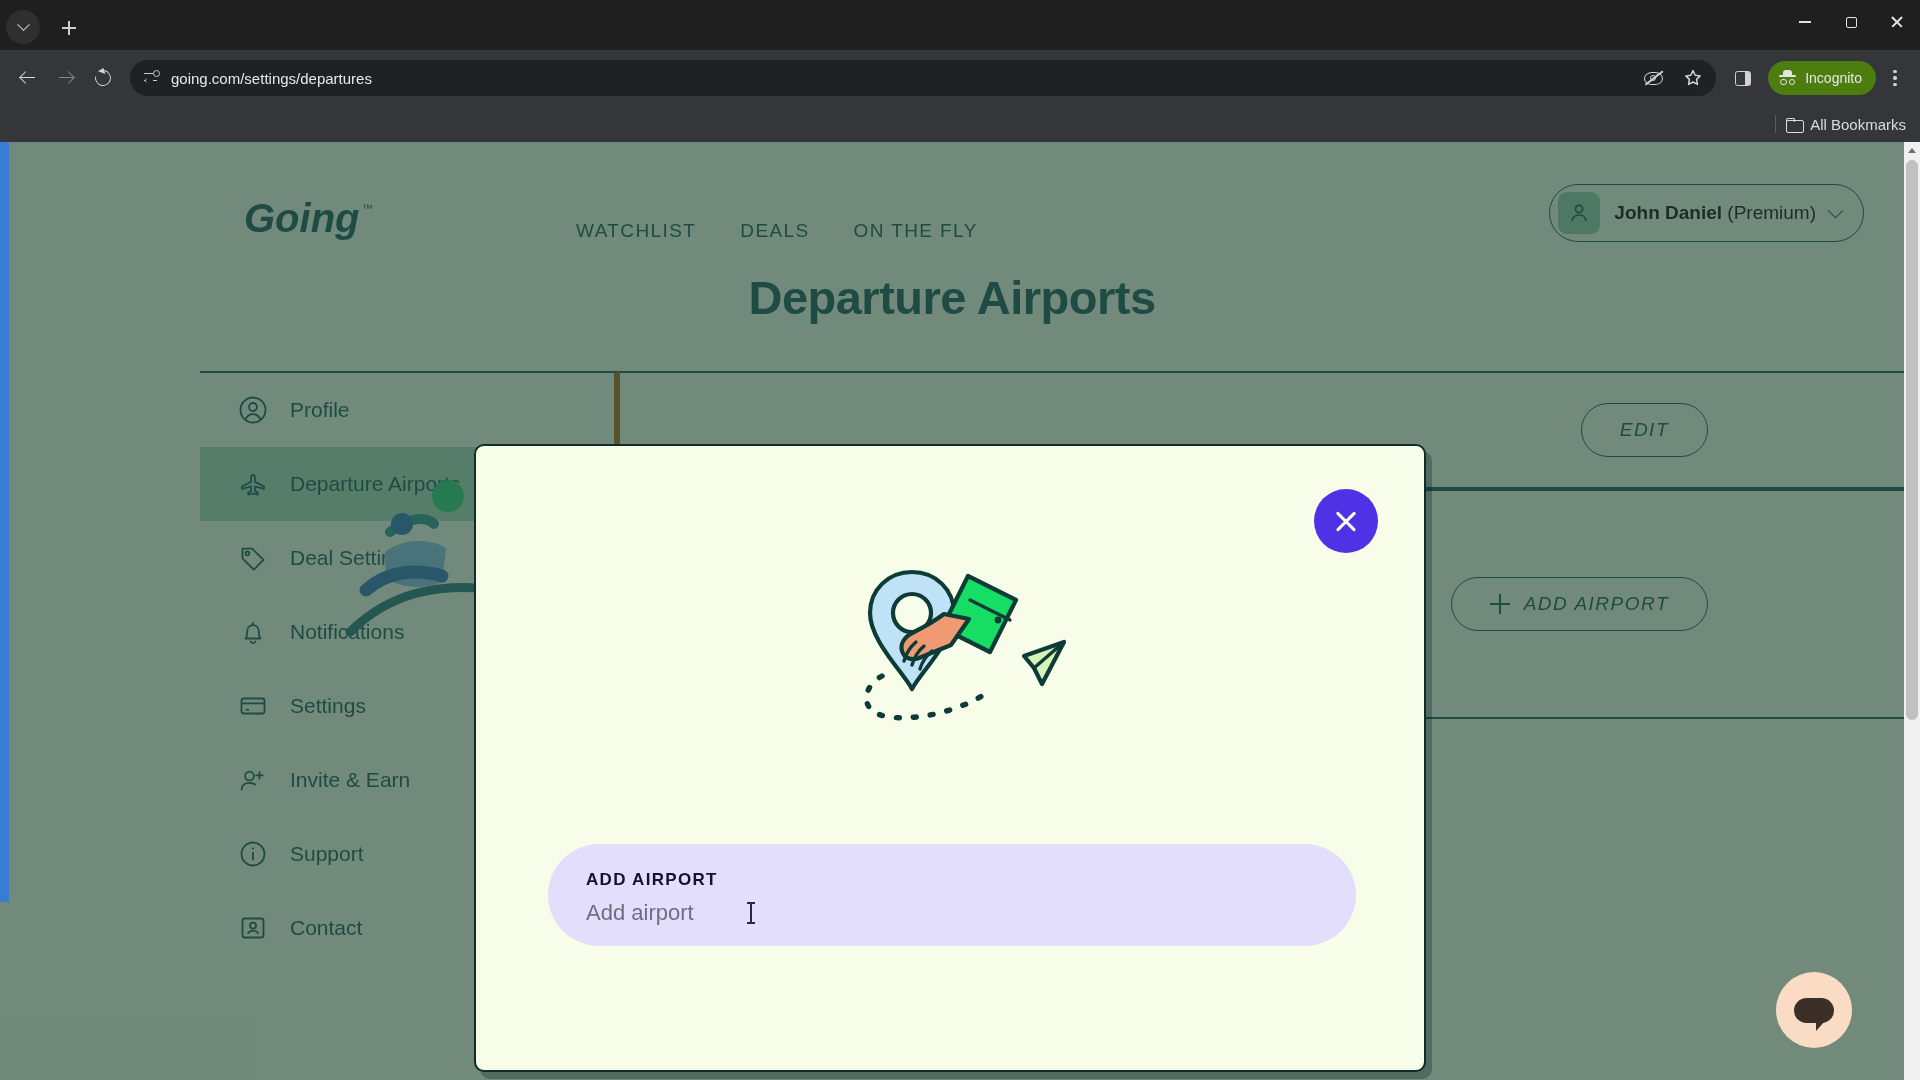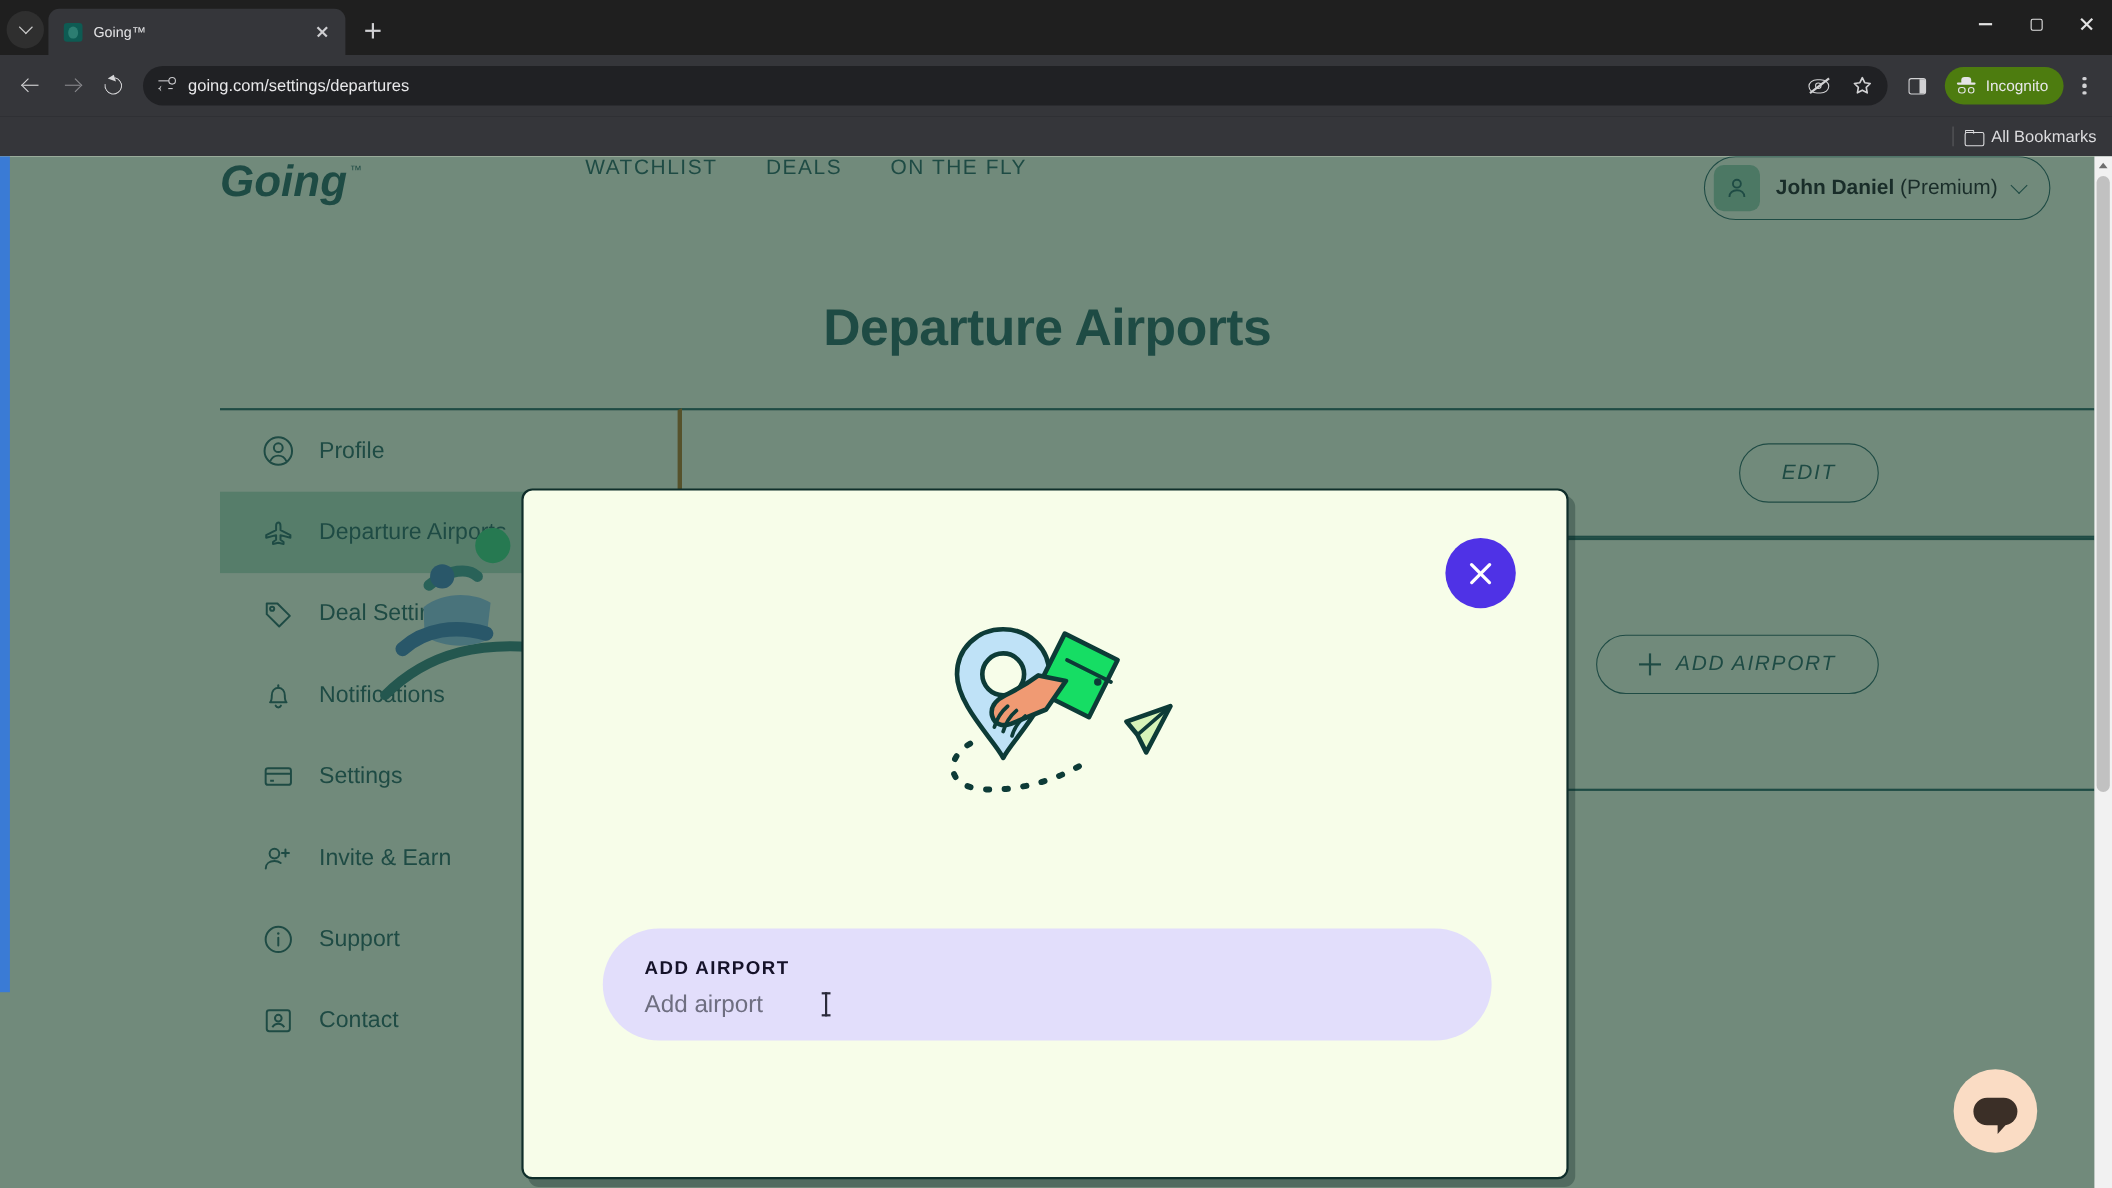--- a/index.html
+++ b/index.html
@@ -127,21 +127,21 @@
   }
   .page {
     position: absolute; inset: 0 16px 0 0; background: #e8f3d8;
   }
   .dimmer { position:absolute; inset:0; background: rgba(40,72,66,0.62); z-index: 40; }
 
   .leftstrip { position:absolute; left:0; top:0; width:9px; height:760px; background:#3a7bd5; z-index:60; }
 
   
   .siteheader {
-    position: relative; height: 100px; display:flex; align-items:flex-start; padding: 0 40px 0 200px;
+    position: relative; height: 100px; display:flex; align-items:flex-end; padding: 0 40px 0 200px; margin-left: 44px;
   }
   .logo { font-size: 0; }
   .nav { display:flex; gap:44px; margin-left: 196px; }
   .nav-item { color:#0f4f47; font-size:19px; letter-spacing:1.4px; font-weight:500; }
   .acct {
     margin-left: auto; height: 58px; border:1.7px solid #0f4f47; border-radius: 29px;
     display:flex; align-items:center; gap:14px; padding: 0 22px 0 8px;
   }
   .acct-av { width:42px;height:42px;border-radius:9px;background:#86c59c;display:flex;align-items:center;justify-content:center;}
   .acct-name { font-size:19px; color:#000000; }
@@ -149,21 +149,21 @@
   .acct-name span { font-weight:400; }
   .acct-chev { width:11px;height:11px;border-right:1.8px solid #0f4f47;border-bottom:1.8px solid #0f4f47;
      transform: rotate(45deg) translate(-2px,-2px); }
 
   .pagetitle {
     text-align:center; color:#0f4f47; font-size:47px; font-weight:700; margin-top: 28px; letter-spacing:-0.5px;
   }
 
   
   .settings { display:flex; margin-top: 46px; padding-left: 200px; }
-  .sidebar { width: 420px; border-right: 4px solid #a16207; border-top: 2px solid #0f4f47; }
+  .sidebar { width: 420px; border-right: 6px solid #a16207; border-top: 2px solid #0f4f47; }
   .side-item {
     display:flex; align-items:center; gap:22px; padding: 22px 0 22px 38px; color:#0f4f47; font-size:21px;
   }
   .side-item.active { background: rgba(102,181,136,0.55); }
   .side-ic { width:30px;height:30px;flex:none;color:#0f4f47;}
 
   .content { flex: 1; padding: 0 0 0 0; }
   .card {
     border-top: 2px solid #0f4f47; border-bottom:2px solid #0f4f47;
     height: 118px; display:flex; align-items:center; justify-content:flex-end; padding-right: 196px; font-style: italic;
@@ -222,25 +222,20 @@
   .caret-ib::before{top:0;} .caret-ib::after{bottom:0;}
 </style>
 </head>
 <body>
 
 <div class="browser">
 
   <div class="tabstrip">
     <div class="tab-list-btn">
       <span class="chev"></span>
-    </div>
-    <div class="tab">
-      <span class="tab-fav"></span>
-      <span class="tab-title">Going™</span>
-      <span class="tab-close"></span>
     </div>
     <div class="newtab"></div>
 
     <div class="wincontrols">
       <div class="wc">
           <span class="wc-min"></span>
         </div>
       <div class="wc">
           <span class="wc-max"></span>
         </div>

